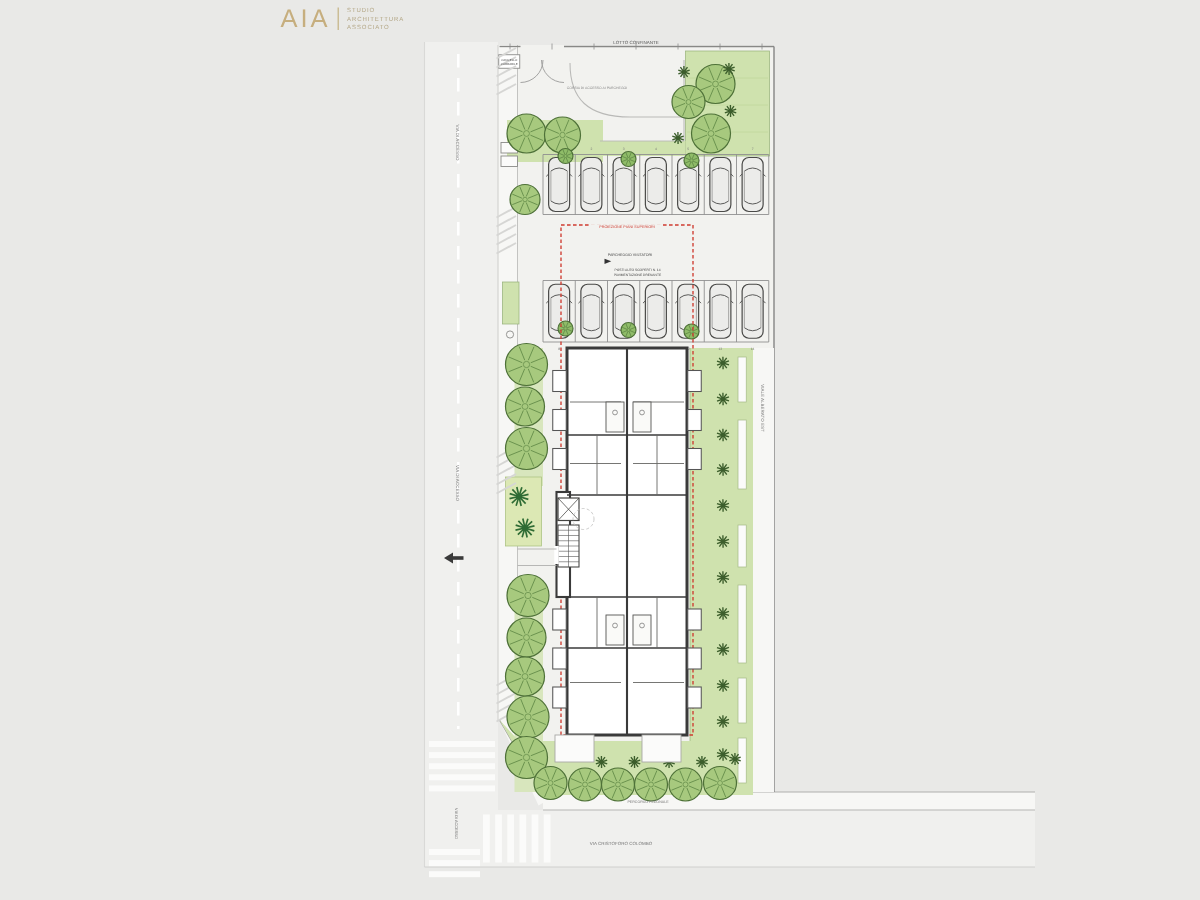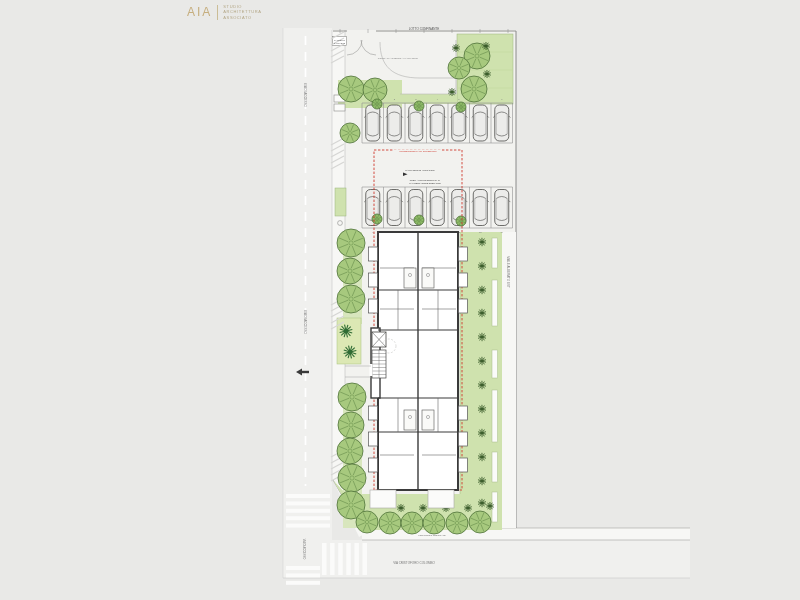--- a/index.html
+++ b/index.html
@@ -1,21 +1,21 @@
 <!DOCTYPE html>
 <html><head>
 <meta charset="utf-8">
 <style>
   html,body{margin:0;padding:0;}
   body{font-family:"Liberation Sans",sans-serif;}
   #stage{position:relative;width:800px;height:600px;background:#e9e9e7;overflow:hidden;}
   #plan-svg{position:absolute;left:0;top:0;}
   svg text{font-family:"Liberation Sans",sans-serif;}
   .logo{position:absolute;left:187px;top:4px;display:flex;align-items:center;gap:5px;}
-  .logo .mark{font-size:12px;font-weight:300;letter-spacing:2px;color:#c6ae7e;line-height:1;}
+  .logo .mark{font-size:17px;font-weight:300;letter-spacing:2px;color:#c6ae7e;line-height:1;}
   .logo .divider{width:1px;height:15px;background:#cbbd96;}
   .logo .lines{display:flex;flex-direction:column;justify-content:center;}
   .logo .lines span{font-size:4px;line-height:1.35;color:#b3a685;letter-spacing:0.6px;}
 </style>
 </head>
 <body>
 
 <div id="stage">
 
   <div class="logo">

